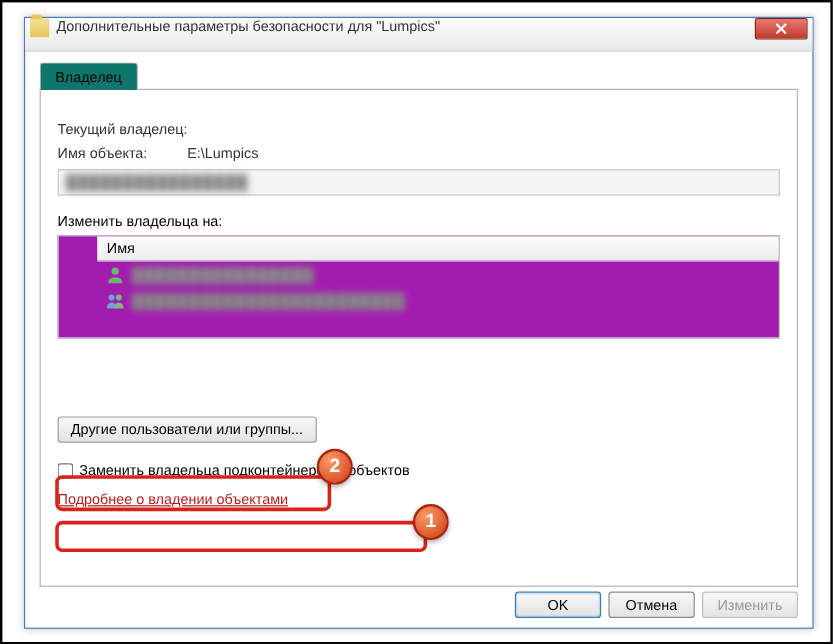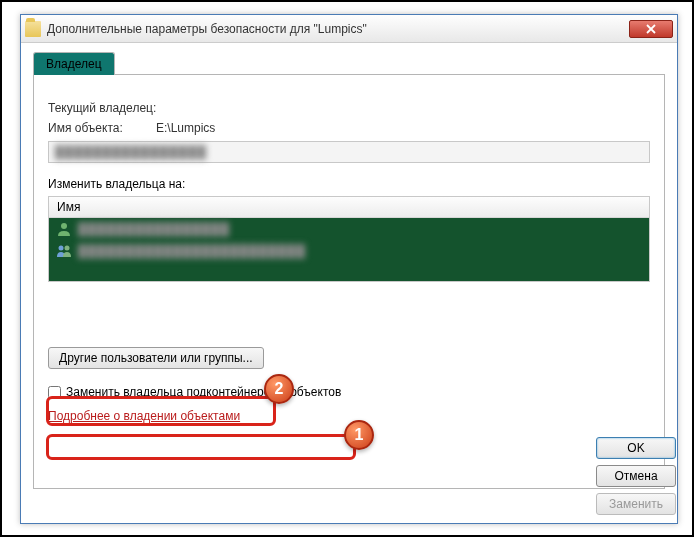--- a/index.html
+++ b/index.html
@@ -20,21 +20,21 @@
       height: 510px;
       background: #fff;
       border: 1px solid #4a7bb5;
       box-shadow: 0 0 6px rgba(0,0,0,0.25);
     }
     .titlebar {
       height: 28px;
       background: linear-gradient(to bottom, #fefefe, #e8e8e8);
       border-bottom: 1px solid #ccc;
       display: flex;
-      align-items: center;
+      align-items: flex-start;
       padding: 0 4px;
     }
     .titlebar-icon {
       width: 16px; height: 16px;
       background: linear-gradient(to bottom, #f5e19e 0%, #e8c658 100%);
       border-radius: 1px;
       margin-right: 6px;
       position: relative;
     }
     .titlebar-icon:before {
@@ -98,21 +98,22 @@
     }
     .blurred {
       filter: blur(3px);
       color: #888;
       letter-spacing: 1px;
     }
     .listbox {
       border: 1px solid #c8c8c8;
       margin: 5px 0;
       height: 86px;
-      background: #14532d;
+      background: #a21caf;
+      padding-left: 32px;
     }
     .list-header {
       background: linear-gradient(to bottom, #fdfdfd, #ececec);
       border-bottom: 1px solid #d6d6d6;
       padding: 3px 8px;
       font-size: 12px;
     }
     .list-row {
       display: flex;
       align-items: center;
@@ -169,24 +170,23 @@
     .link {
       color: #b91c1c;
       text-decoration: underline;
       display: inline-block;
       margin-top: 10px;
       cursor: pointer;
     }
     .footer {
       position: absolute;
       bottom: 8px;
-      right: 1px;
+      right: 12px;
       display: flex;
       gap: 6px;
-      flex-direction: column;
     }
     .footer button {
       min-width: 72px;
       padding: 3px 12px;
       background: linear-gradient(to bottom, #f7f7f7, #e3e3e3);
       border: 1px solid #8a8a8a;
       border-radius: 3px;
       cursor: pointer;
       font-family: inherit;
       font-size: 12px;
@@ -266,20 +266,20 @@
         <span>Заменить владельца подконтейнеров и объектов</span>
       </div>
 
       <a class="link">Подробнее о владении объектами</a>
     </div>
   </div>
 
   <div class="footer">
     <button class="default">OK</button>
     <button>Отмена</button>
-    <button disabled="">Заменить</button>
+    <button disabled="">Изменить</button>
   </div>
 </div>
 
 <div class="highlight-red hl1"></div>
 <div class="highlight-red hl2"></div>
 <div class="badge badge1">1</div>
 <div class="badge badge2">2</div>
 
 </body></html>

